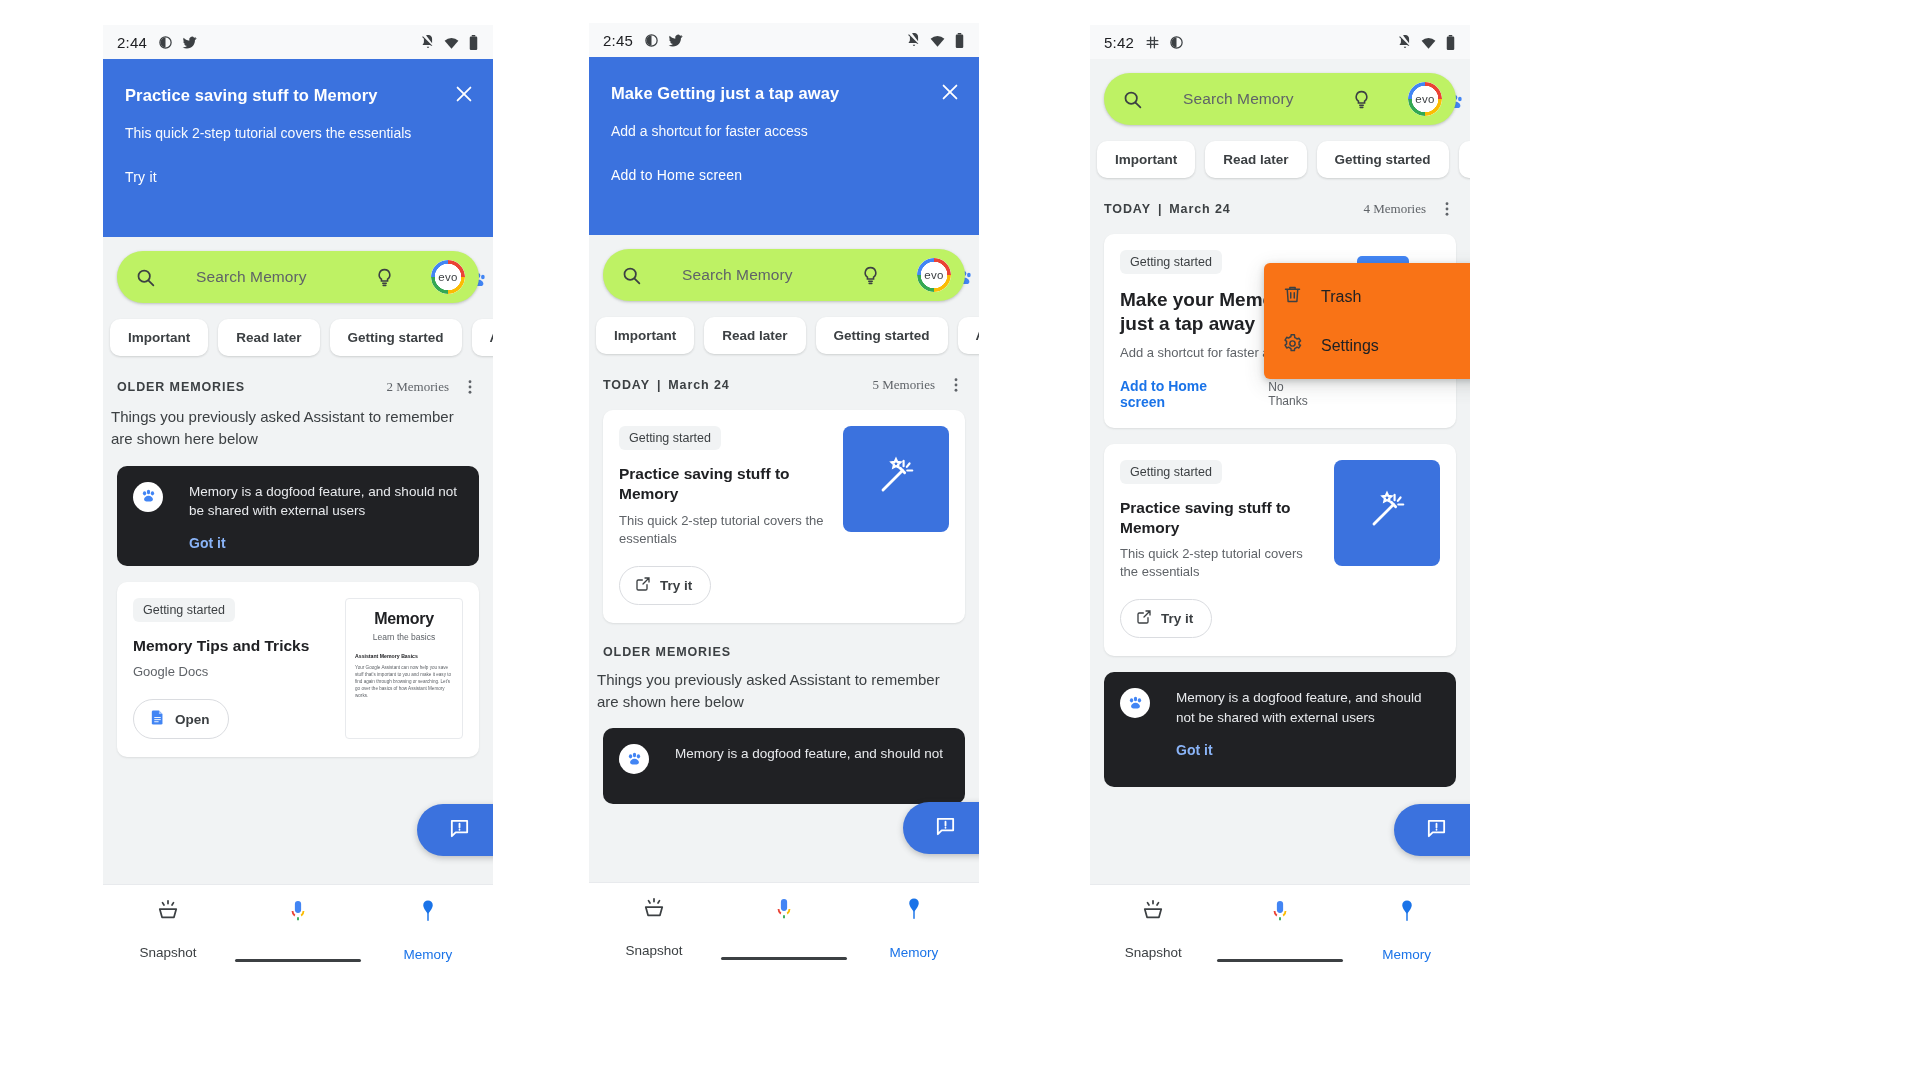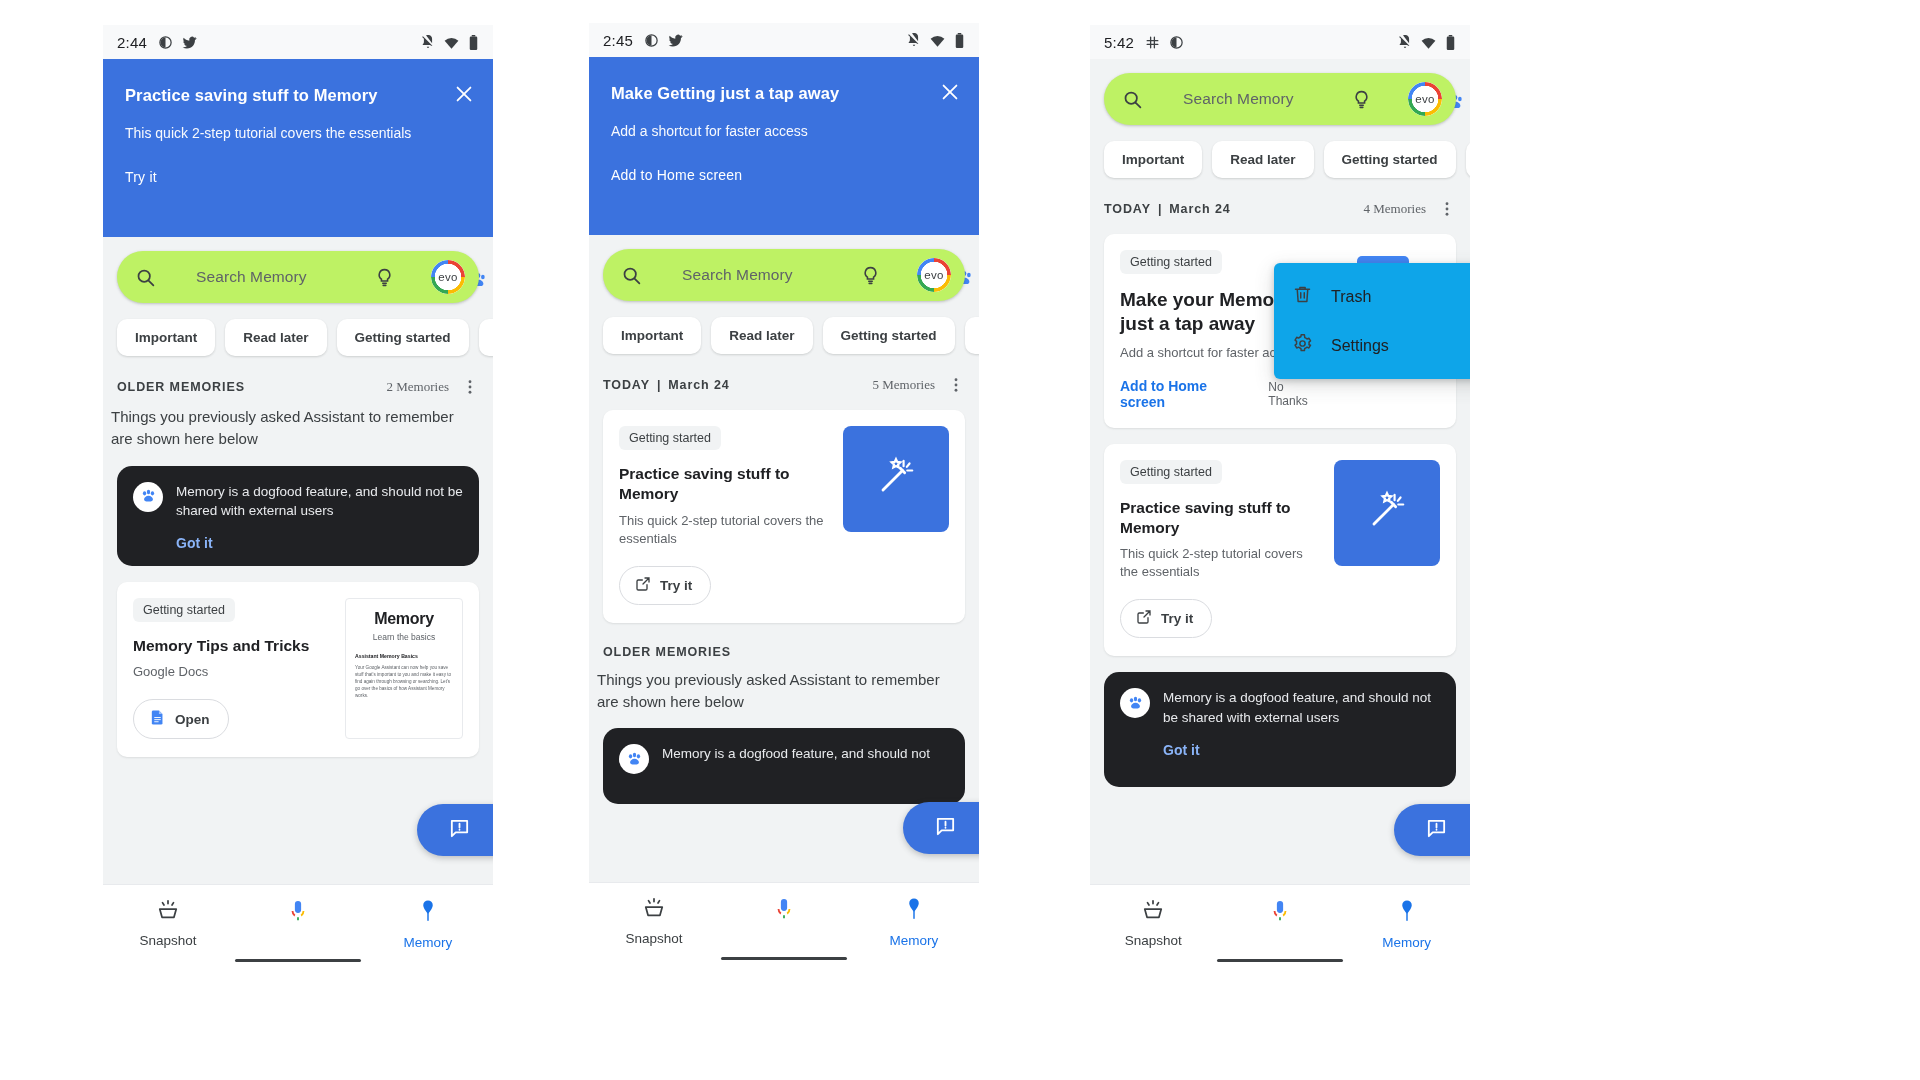--- a/index.html
+++ b/index.html
@@ -106,21 +106,21 @@
     color: rgba(120,124,130,.33);
     font-size: 26px;
     letter-spacing: .5px;
     white-space: nowrap;
     font-family:"Liberation Sans", sans-serif;
     display:flex; align-items:center; gap:2px;
   }
   .wm-paw { line-height:0; }
 
   
-  .chips { display:flex; gap:10px; padding: 16px 14px 0 14px; }
+  .chips { display:flex; gap:10px; padding: 16px 14px 0 7px; }
   .chip {
     background:#fff;
     border-radius:10px;
     padding: 11px 18px;
     font-size:13.5px; font-weight:700; color:#3c4043;
     box-shadow: 0 1px 2px rgba(60,64,67,.14), 0 1px 3px rgba(60,64,67,.06);
     white-space:nowrap;
     cursor:pointer;
   }
 
@@ -135,24 +135,24 @@
 
   .sect-note {
     padding: 10px 14px 0 8px;
     font-size:15px; color:#3c4043; line-height:1.45;
   }
 
   
   .dogcard {
     margin: 16px 14px 0 14px;
     background:#202124;
-    border-radius:15px;
+    border-radius:10px;
     padding: 16px 16px 14px 16px;
     display:flex;
-    gap:13px;
+    gap:26px;
   }
   .dog-ico {
     flex:0 0 auto; width:30px; height:30px; border-radius:50%;
     background:#fff; display:flex; align-items:center; justify-content:center;
   }
   .dog-body { flex:1 1 auto; }
   .dog-text { color:#e8eaed; font-size:13.5px; line-height:1.45; }
   .dog-action { color:#8ab4f8; font-size:14px; font-weight:700; margin-top:14px; display:inline-block; cursor:pointer;}
 
   
@@ -239,36 +239,36 @@
     border-top:1px solid #e8eaed;
     display:flex; align-items:flex-start;
     position:relative;
   }
   .navitem {
     flex:1 1 0;
     display:flex; flex-direction:column; align-items:center;
     padding-top:14px;
     cursor:pointer;
   }
-  .nav-lbl { font-size:13.5px; color:#3c4043; margin-top:8px; }
+  .nav-lbl { font-size:13.5px; color:#3c4043; margin-top:20px; }
   .nav-lbl.active { color:#1a73e8; }
   .homebar {
     position:absolute;
     left:50%; transform:translateX(-50%);
     bottom: 18px;
     width: 126px; height: 3px; border-radius:2px;
     background:#3c4043;
   }
 
   
   .popup {
     position:absolute;
-    left: 184px; top: 204px;
+    left: 174px; top: 204px;
     width: 232px;
-    background:#0ea5e9;
+    background:#f97316;
     border-radius:6px;
     box-shadow: 0 2px 6px rgba(60,64,67,.25), 0 6px 20px rgba(60,64,67,.18);
     padding: 9px 0;
     z-index: 30;
   }
   .popup-item {
     display:flex; align-items:center; gap:18px;
     padding: 12px 18px;
     font-size:16px; color:#202124;
     cursor:pointer;

